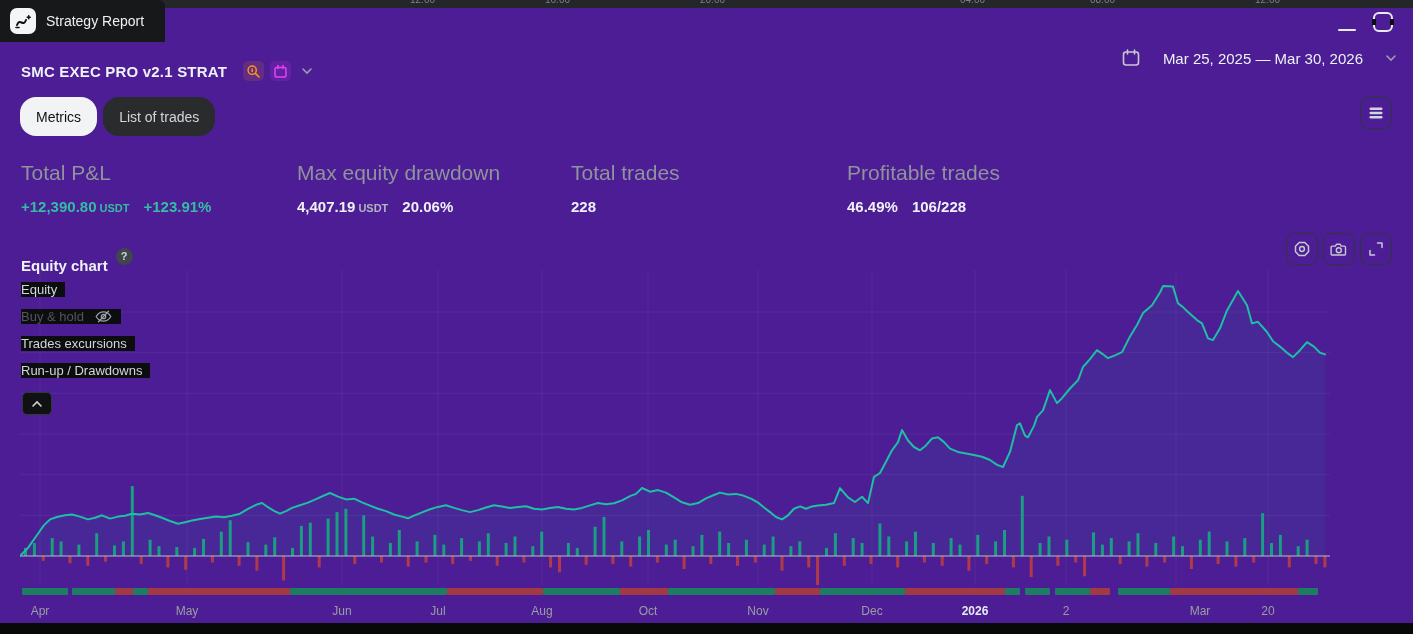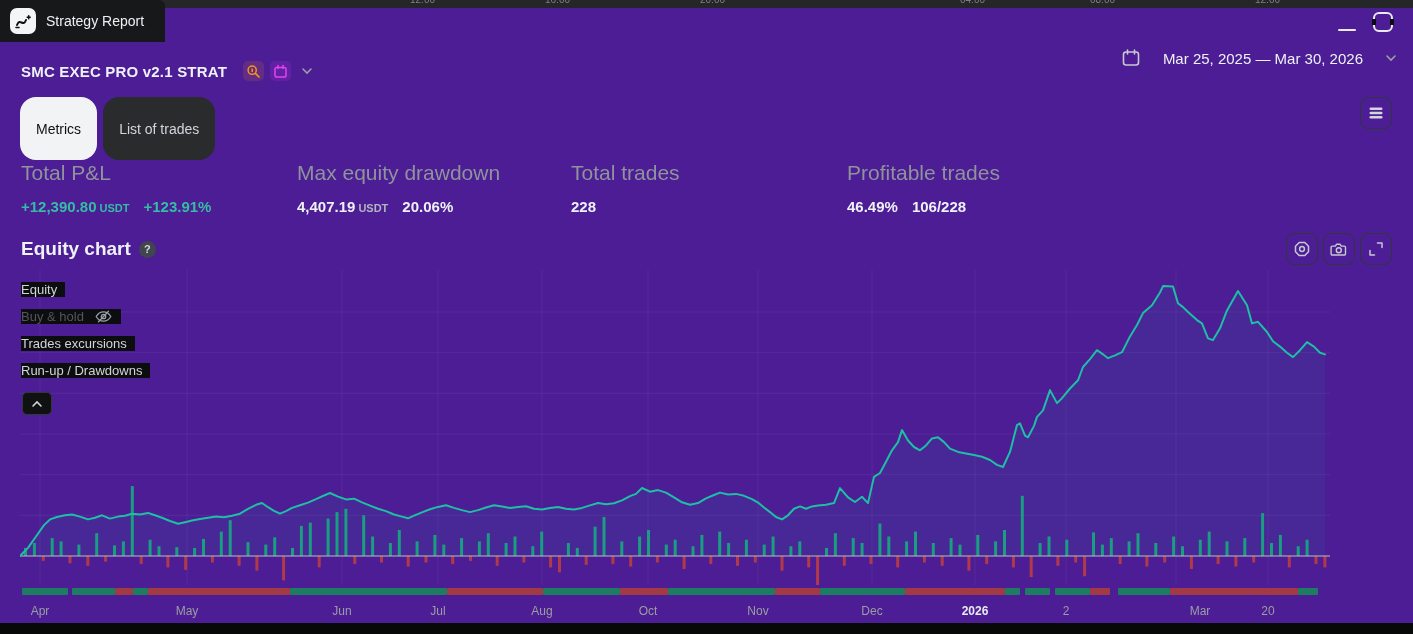--- a/index.html
+++ b/index.html
@@ -16,36 +16,36 @@
   .winctl{position:absolute;top:10px;display:flex;align-items:center;gap:14px;}
   
   .titlerow{position:absolute;left:21px;top:60px;height:22px;display:flex;align-items:center;gap:6px;}
   .stratname{font-size:15px;font-weight:bold;color:#eef1f5;letter-spacing:.2px;}
   .badge{width:21px;height:20px;border-radius:5px;display:flex;align-items:center;justify-content:center;cursor:pointer;}
   .badge.amber{background:rgba(247,147,26,.14);}
   .badge.purple{background:rgba(224,64,251,.14);}
   .daterow{position:absolute;top:48px;right:16px;display:flex;align-items:center;gap:22px;cursor:pointer;}
   .datetext{font-size:15px;color:#eef1f5;}
   .pills{position:absolute;left:20px;top:97px;display:flex;gap:6px;}
-  .pill{height:31px;border-radius:16px;display:flex;align-items:center;padding:16px 16px;font-size:14px;cursor:pointer;}
+  .pill{height:31px;border-radius:16px;display:flex;align-items:center;padding:4px 16px;font-size:14px;cursor:pointer;}
   .pill.active{background:#f2f3f4;color:#101113;}
   .pill.idle{background:#2a2b2d;color:#d2d5da;}
   .sqbtn{width:30px;height:30px;border:1px solid #32353b;border-radius:8px;background:transparent;
          display:flex;align-items:center;justify-content:center;cursor:pointer;}
   .listbtn{position:absolute;right:21px;top:97px;}
   
   .metric{position:absolute;top:161px;}
   .metric .lbl{font-size:21px;color:#8f939b;}
   .metric .vals{margin-top:13px;font-size:15px;font-weight:bold;color:#eef1f5;display:flex;align-items:baseline;}
   .metric .unit{font-size:11px;margin-left:3px;color:#b2b5be;}
   .metric .extra{margin-left:14px;}
   .metric.accent .vals,.metric.accent .unit,.metric.accent .extra{color:#35bda4;}
   
   .sectionrow{position:absolute;left:21px;top:238px;display:flex;align-items:center;gap:8px;}
-  .sectitle{font-size:19px;font-weight:bold;color:#eef1f5;}
+  .sectitle{font-size:15px;font-weight:bold;color:#eef1f5;margin-top:19px;}
   .help{width:17px;height:17px;border-radius:50%;background:#41454e;color:#d4d7dd;font-size:11px;font-weight:bold;
         display:flex;align-items:center;justify-content:center;cursor:pointer;}
   .chartbtns{position:absolute;right:21px;top:233px;display:flex;gap:5px;}
   
   .legend-item{position:absolute;left:21px;display:flex;align-items:center;gap:10px;z-index:5;
                background:#0c0d0f;padding-right:8px;}
   .legend-item .l{font-size:13px;color:#d2d5da;}
   .legend-item.dim .l{color:#53565c;}
   .collapsebtn{position:absolute;left:22px;top:392px;width:28px;height:21px;border:1px solid #34373c;border-radius:5px;
                background:#101113;display:flex;align-items:center;justify-content:center;cursor:pointer;z-index:5;}

